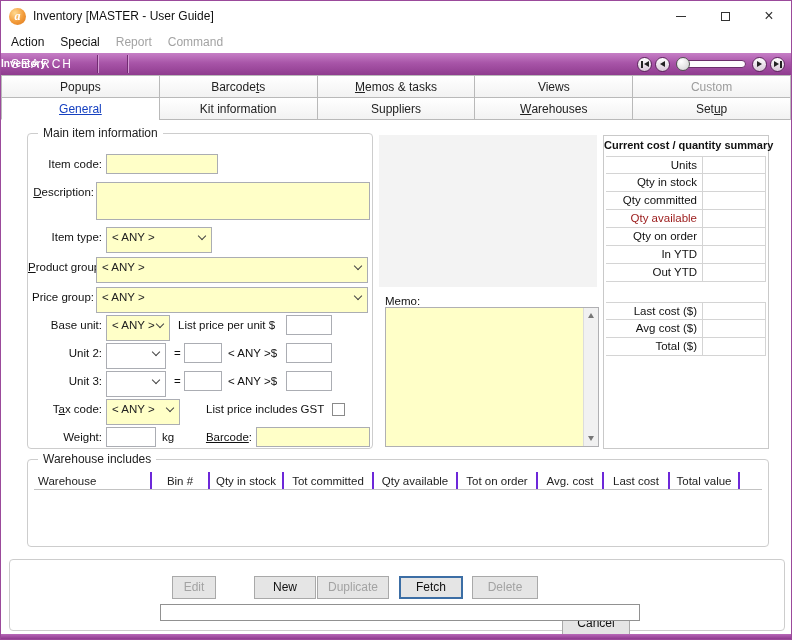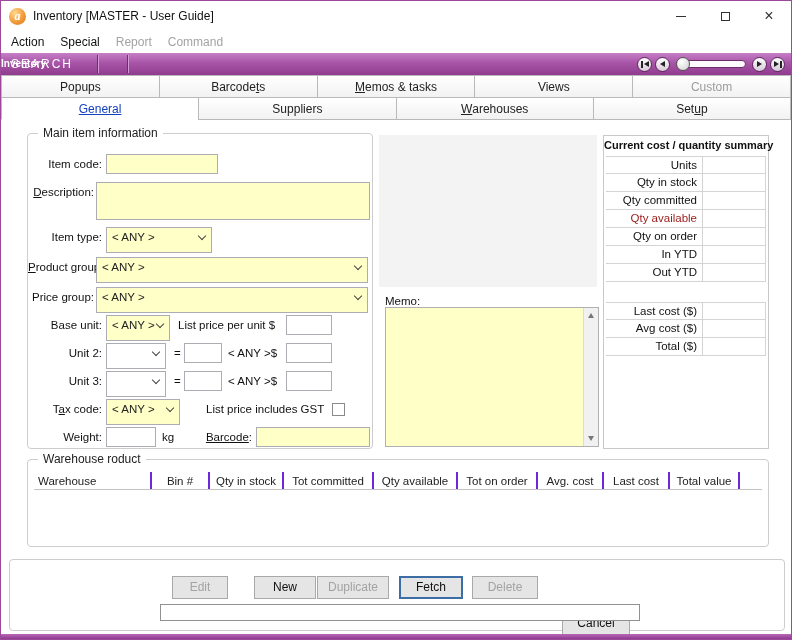--- a/index.html
+++ b/index.html
@@ -177,20 +177,25 @@
         <span></span>
       </div>
     </div>
   <div class="tabs-row" id="tabrow2">
       <div class="tab selected">
         <span>General</span>
         <span class="hk"></span>
         <span></span>
       </div>
       <div class="tab">
+        <span>Kit information</span>
+        <span class="hk"></span>
+        <span></span>
+      </div>
+      <div class="tab">
         <span>Suppliers</span>
         <span class="hk"></span>
         <span></span>
       </div>
       <div class="tab">
         <span></span>
         <span class="hk">W</span>
         <span>arehouses</span>
       </div>
       <div class="tab">
@@ -304,39 +309,39 @@
           <div class="sv"></div>
         </div>
         <div class="srow">
           <div class="sl">Total ($)</div>
           <div class="sv"></div>
         </div>
       </div>
   </div>
 
   <div class="groupbox" id="gb-warehouse">
-    <div class="legend">Warehouse roduct</div>
+    <div class="legend">Warehouse includes</div>
     <div class="wh-header" id="wh-header">
         <div class="wh-cell left" style="width: 118px;">Warehouse</div>
         <div class="wh-cell" style="width: 58px;">Bin #</div>
         <div class="wh-cell" style="width: 74px;">Qty in stock</div>
         <div class="wh-cell" style="width: 90px;">Tot committed</div>
         <div class="wh-cell" style="width: 84px;">Qty available</div>
         <div class="wh-cell" style="width: 80px;">Tot on order</div>
         <div class="wh-cell" style="width: 66px;">Avg. cost</div>
         <div class="wh-cell" style="width: 66px;">Last cost</div>
         <div class="wh-cell" style="width: 70px;">Total value</div>
         <div class="wh-fill"></div>
       </div>
     <div class="wh-body"></div>
   </div>
 
   <div class="groupbox" id="gb-buttons">
     <div id="btn-row">
-        <div class="btn disabled" style="left: 162px; width: 56px; text-align: center;">Edit</div>
+        <div class="btn disabled" style="left: 162px; width: 44px; text-align: center;">Edit</div>
         <div class="btn" style="left: 244px; width: 62px;">New</div>
         <div class="btn disabled" style="left: 307px; width: 72px;">Duplicate</div>
         <div class="btn default" style="left: 389px; width: 64px;">Fetch</div>
         <div class="btn disabled" style="left: 462px; width: 66px;">Delete</div>
         <div class="btn" style="left: 552px; width: 68px; margin-top: 36px;">Cancel</div>
       </div>
     <div class="status-field"></div>
   </div>
 
   <div class="purple-bottom"></div>

